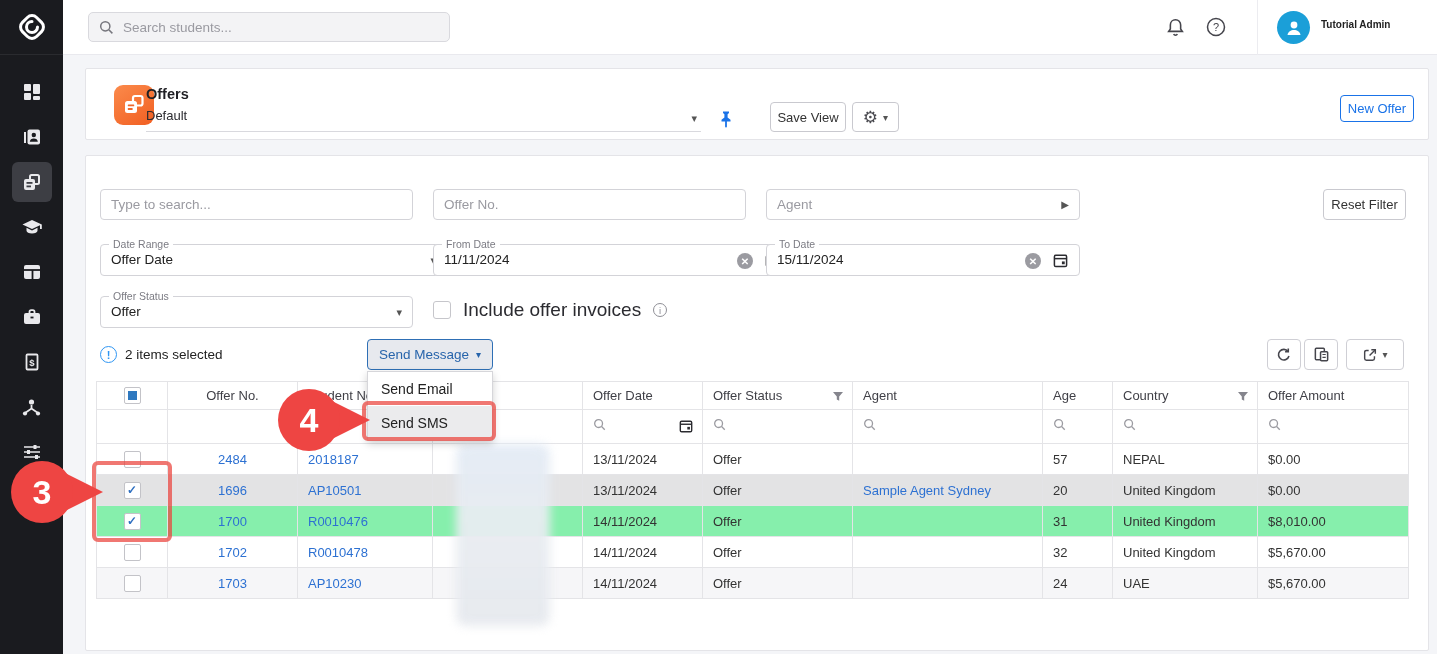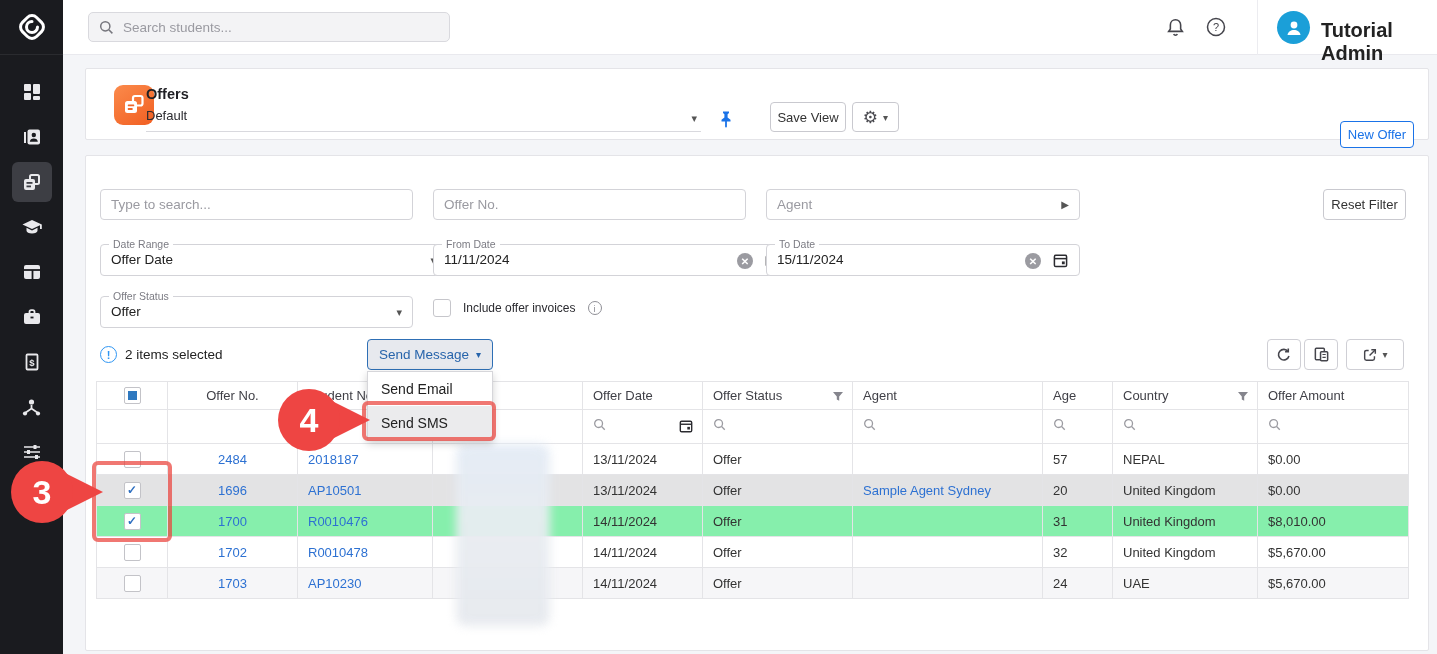--- a/index.html
+++ b/index.html
@@ -13,54 +13,54 @@
   .nav-item { width:40px; height:40px; margin-bottom:5px; display:flex; align-items:center; justify-content:center; border-radius:6px; cursor:pointer; }
   .nav-item.active { background:#3d3e44; }
 
   
   .topbar { position:absolute; left:63px; top:0; width:1374px; height:55px; background:#fff; border-bottom:1px solid #e9e9ee; }
   .searchbox { position:absolute; left:25px; top:12px; width:362px; height:30px; background:#f3f3f5; border:1px solid #d9d9de; border-radius:5px; display:flex; align-items:center; padding:0 10px; }
   .searchbox .ph { color:#9a9aa1; font-size:13.5px; margin-left:9px; }
   .top-ico { position:absolute; top:15px; width:24px; height:24px; display:flex; align-items:center; justify-content:center; cursor:pointer; }
   .top-div { position:absolute; left:1194px; top:0; width:1px; height:55px; background:#ececf0; }
   .avatar { position:absolute; left:1214px; top:11px; width:33px; height:33px; border-radius:50%; background:#1b9fd8; display:flex; align-items:center; justify-content:center; }
-  .uname { position:absolute; left:1258px; top:19px; font-size:20px; color:#222; font-weight:bold; }
+  .uname { position:absolute; left:1258px; top:19px; font-size:10px; color:#222; font-weight:bold; }
 
   
   .card { position:absolute; background:#fff; border:1px solid #e4e4e8; border-radius:2px; }
   .header-card { left:85px; top:68px; width:1344px; height:72px; }
   .main-card { left:85px; top:155px; width:1344px; height:496px; }
 
   
   .app-ico { position:absolute; left:28px; top:16px; width:40px; height:40px; border-radius:9px; background:linear-gradient(145deg,#fb8a4b,#f15f22); display:flex; align-items:center; justify-content:center; }
   .hc-title { position:absolute; left:60px; top:17px; font-size:14.5px; font-weight:bold; color:#1f1f24; }
   .view-select { position:absolute; left:60px; top:39px; width:555px; height:24px; border-bottom:1px solid #d9d9de; font-size:13px; color:#2b2b30; cursor:pointer; }
   .view-select .caret { position:absolute; right:4px; top:4px; color:#555; font-size:11px; }
   .pin-btn { position:absolute; left:628px; top:38px; width:24px; height:24px; display:flex; align-items:center; justify-content:center; cursor:pointer; }
   .btn { display:flex; align-items:center; justify-content:center; border-radius:4px; font-size:13px; cursor:pointer; background:#fff; }
   .btn-plain { border:1px solid #c9c9cf; color:#333; }
   .btn-blue-outline { border:1px solid #1a73e8; color:#1a73e8; }
   .save-view { position:absolute; left:684px; top:33px; width:76px; height:30px; }
   .gear-btn { position:absolute; left:766px; top:33px; width:47px; height:30px; gap:5px; border:1px solid #c9c9cf; }
   .gear-glyph { font-size:17px; color:#4a4a50; line-height:1; }
   .mini-caret { font-size:10px; color:#555; }
-  .new-offer { position:absolute; left:1254px; top:52px; width:74px; height:27px; }
+  .new-offer { position:absolute; left:1254px; top:26px; width:74px; height:27px; }
 
   
   .f-input { position:absolute; height:31px; border:1px solid #d3d3d8; border-radius:4px; background:#fff; display:flex; align-items:center; padding:0 10px; font-size:13.5px; color:#9a9aa1; }
   .fld { position:absolute; height:32px; border:1px solid #d3d3d8; border-radius:4px; background:#fff; }
   .fld .flbl { position:absolute; top:-7px; left:8px; background:#fff; padding:0 4px; font-size:10.5px; color:#7b7b83; }
   .fld .fval { position:absolute; left:10px; top:7px; font-size:13.5px; color:#222; }
   .fld .dcaret { position:absolute; right:10px; top:9px; font-size:11px; color:#555; }
   .clear-x { position:absolute; top:8px; width:16px; height:16px; border-radius:50%; background:#9b9ba1; color:#fff; font-size:10px; font-weight:bold; display:flex; align-items:center; justify-content:center; }
   .cal-ic { position:absolute; top:8px; }
   .reset-btn { position:absolute; left:1237px; top:33px; width:83px; height:31px; }
   .inc-row { position:absolute; left:347px; top:143px; display:flex; align-items:center; gap:12px; }
   .chk { width:18px; height:18px; border:1px solid #c6c6cb; border-radius:3px; background:#fff; }
-  .inc-lbl { font-size:12px; color:#2b2b30; }
+  .inc-lbl { font-size:19px; color:#2b2b30; }
   .info-sm { width:14px; height:14px; border:1px solid #8f8f96; border-radius:50%; color:#8f8f96; font-size:9.5px; display:flex; align-items:center; justify-content:center; }
 
   
   .tb-sel { position:absolute; left:14px; top:190px; display:flex; align-items:center; gap:8px; }
   .info-blue { width:17px; height:17px; border:1.6px solid #2f96f3; border-radius:50%; color:#2f96f3; font-size:11px; font-weight:bold; display:flex; align-items:center; justify-content:center; }
   .tb-sel-txt { font-size:13.5px; color:#222; }
   .merge-btn { position:absolute; left:132px; top:183px; width:144px; height:31px; border:1px solid #2e6fb5; color:#2764ab; font-size:13.5px; }
   .sendmsg-btn { position:absolute; left:281px; top:183px; width:126px; height:31px; border:1px solid #2e6fb5; color:#2764ab; background:#e7e9ee; font-size:13.5px; gap:7px; }
   .tb-right { position:absolute; right:24px; top:183px; display:flex; gap:3px; }
   .ico-btn { width:34px; height:31px; border:1px solid #cfcfd5; border-radius:4px; background:#fff; display:flex; align-items:center; justify-content:center; cursor:pointer; gap:4px; }

